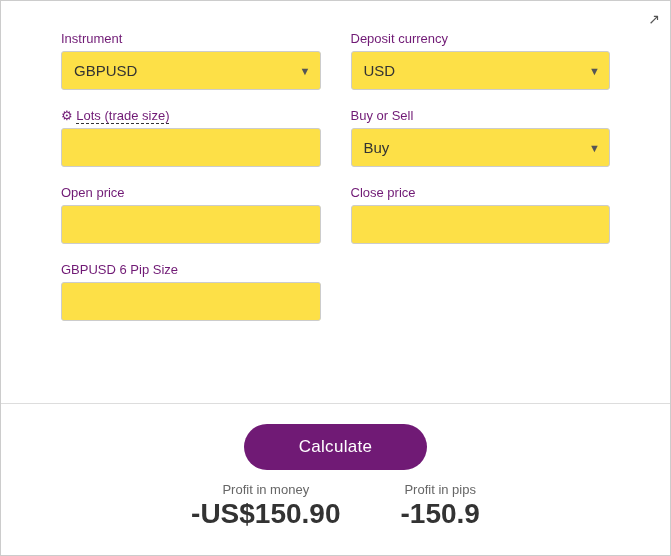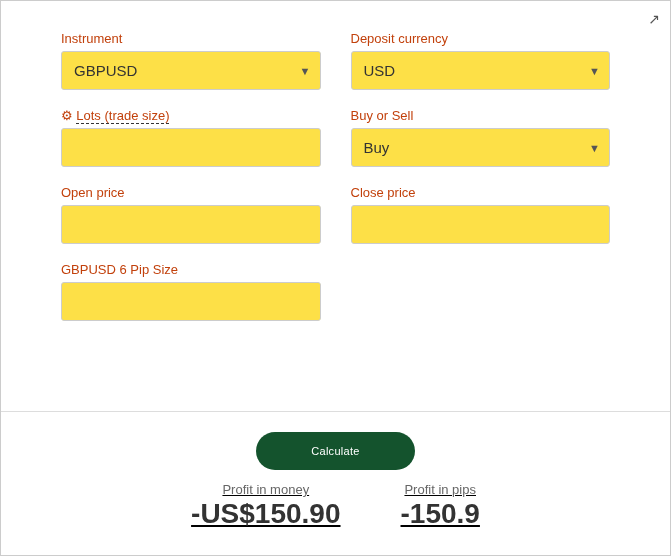--- a/index.html
+++ b/index.html
@@ -40,21 +40,21 @@
       gap: 30px;
     }
     .form-group {
       flex: 1;
       display: flex;
       flex-direction: column;
       gap: 5px;
     }
     .form-group label {
       font-size: 13px;
-      color: #c2410c;
+      color: #701a75;
       font-weight: normal;
     }
     .form-group select,
     .form-group input {
       width: 100%;
       padding: 10px 12px;
       border: 1px solid #ccc;
       border-radius: 3px;
       font-size: 15px;
       color: #333;
@@ -85,36 +85,35 @@
       margin: 0;
     }
     .result-section {
       padding: 20px 60px 25px 60px;
       display: flex;
       flex-direction: column;
       align-items: center;
       gap: 12px;
     }
     .calculate-btn {
-      background: #14532d;
+      background: #701a75;
       color: #fff;
       border: none;
       border-radius: 25px;
       padding: 13px 55px;
-      font-size: 11px;
+      font-size: 17px;
       cursor: pointer;
       font-weight: normal;
       letter-spacing: 0.3px;
     }
     .results-row {
       display: flex;
       gap: 60px;
       justify-content: center;
       align-items: flex-end;
-      text-decoration: underline;
     }
     .result-item {
       display: flex;
       flex-direction: column;
       align-items: center;
       gap: 2px;
     }
     .result-label {
       font-size: 13px;
       color: #666;

